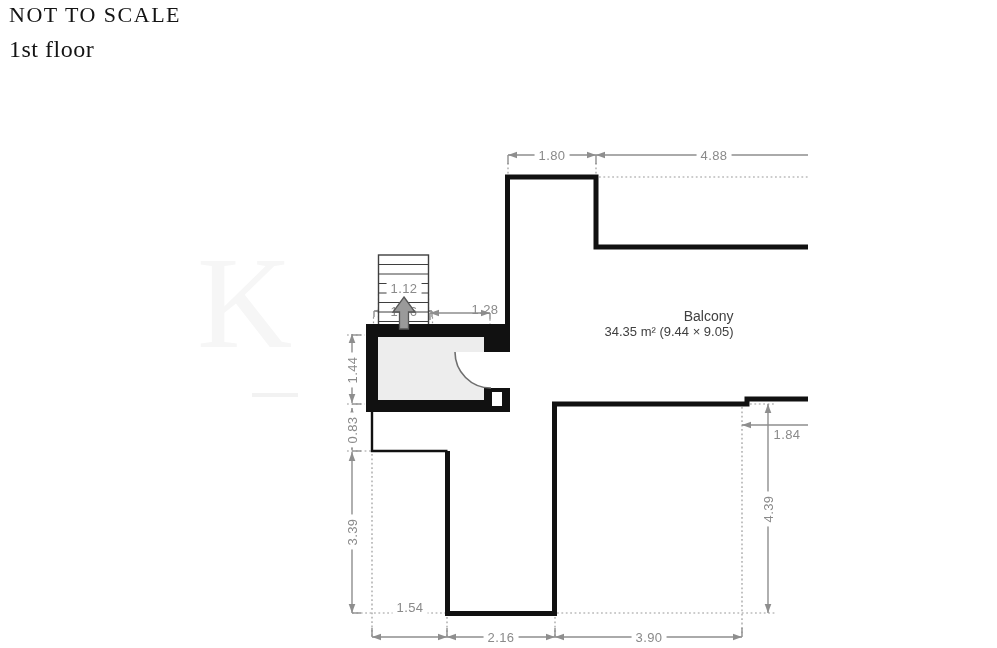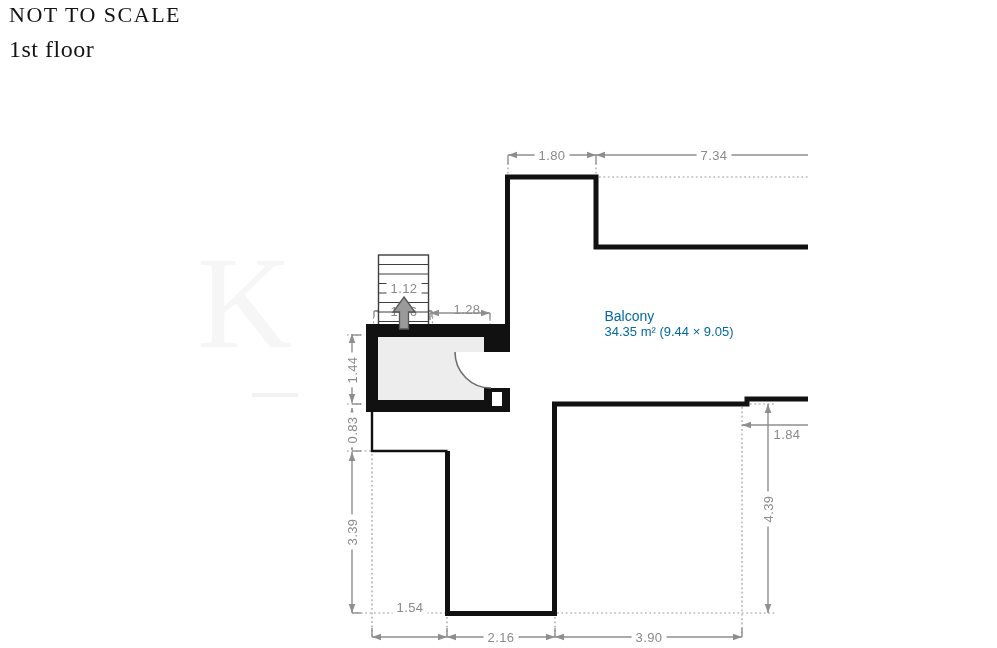--- a/index.html
+++ b/index.html
@@ -18,22 +18,22 @@
   
   #title{position:absolute;left:9px;top:2px;z-index:2;font-family:"Liberation Serif",serif;
          font-size:22px;letter-spacing:1.5px;color:#141414;}
   #subtitle{position:absolute;left:9px;top:36px;z-index:2;font-family:"Liberation Serif",serif;
          font-size:24px;letter-spacing:.5px;color:#141414;}
   
   .lbl{position:absolute;z-index:2;transform:translate(-50%,-50%);color:#8a8a8a;
        font-size:13px;letter-spacing:.4px;white-space:nowrap;}
   .lbl.bg{background:#fff;padding:0 4px;}
   .lbl.rot{transform:translate(-50%,-50%) rotate(-90deg);}
-  .room{position:absolute;z-index:2;transform:translate(-50%,-50%);color:#0369a1;
-        text-align:left;white-space:nowrap;}
+  .room{position:absolute;z-index:2;transform:translate(-50%,-50%);color:#404040;
+        text-align:right;white-space:nowrap;}
   .room .nm{font-size:14px;}
   .room .ar{font-size:13px;}
   #stairArrow{position:absolute;z-index:3;left:391px;top:296px;}
 </style>
 </head>
 <body>
 
 <div id="stage">
 
   <div class="wm" id="wmK">K</div>
@@ -147,33 +147,33 @@
       <path d="M491 352 L491 388 A36 36 0 0 1 455 352 Z" fill="#ffffff"></path>
       <path d="M491 388 A36 36 0 0 1 455 352" fill="none" stroke="#6f6f6f" stroke-width="1.6"></path>
     </g>
   </svg>
 
   <svg id="stairArrow" width="26" height="34" viewBox="0 0 26 34">
     <path d="M13 1 L24 16 H17.5 V33 H8.5 V16 H2 Z" fill="#9a9a9a" stroke="#565656" stroke-width="1.3"></path>
   </svg>
 
   <div class="lbl bg" style="left:552px;top:155px">1.80</div>
-  <div class="lbl bg" style="left:714px;top:155px">7.34</div>
+  <div class="lbl bg" style="left:714px;top:155px">4.88</div>
   <div class="lbl bg rot" style="left:853px;top:212px">1.48</div>
   <div class="lbl bg rot" style="left:854px;top:323px">3.11</div>
   <div class="lbl bg" style="left:787px;top:434px">1.84</div>
   <div class="lbl bg rot" style="left:768px;top:509px">4.39</div>
   <div class="lbl bg" style="left:410px;top:607px">1.54</div>
   <div class="lbl bg" style="left:501px;top:637px">2.16</div>
   <div class="lbl bg" style="left:649px;top:637px">3.90</div>
   <div class="lbl bg rot" style="left:352px;top:370px">1.44</div>
   <div class="lbl bg rot" style="left:352px;top:430px">0.83</div>
   <div class="lbl bg rot" style="left:352px;top:532px">3.39</div>
   <div class="lbl bg" style="left:404px;top:288px">1.12</div>
   <div class="lbl" style="left:404px;top:311px">1.26</div>
-  <div class="lbl" style="left:467px;top:309px">1.28</div>
+  <div class="lbl" style="left:485px;top:309px">1.28</div>
 
   <div class="room" style="left:669px;top:323px">
     <div class="nm">Balcony</div>
     <div class="ar">34.35 m² (9.44 × 9.05)</div>
   </div>
 
 </div>
 
 </body></html>

